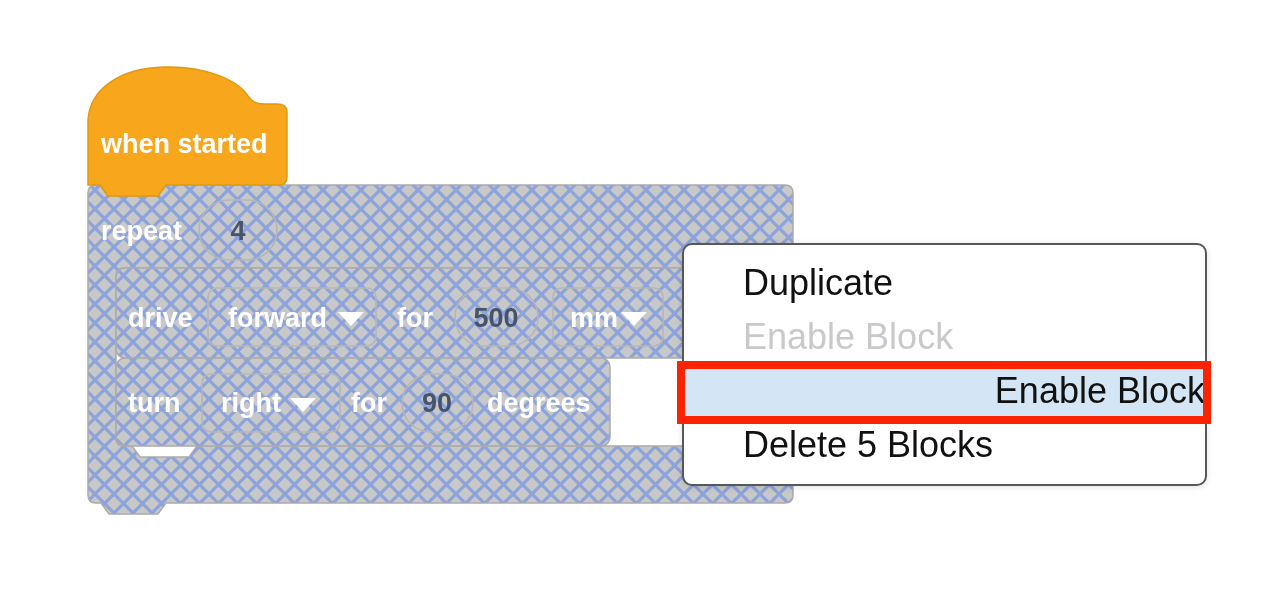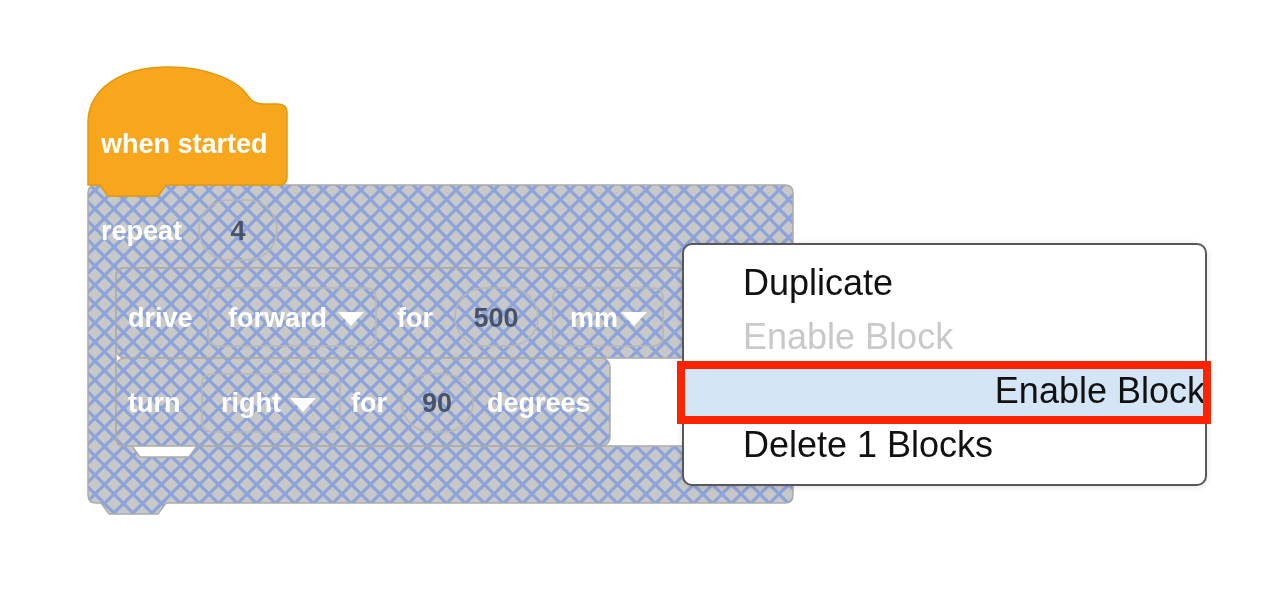--- a/index.html
+++ b/index.html
@@ -100,16 +100,16 @@
   <text x="351" y="412" fill="#FFFFFF">for</text>
   <rect x="402" y="374" width="71" height="58" rx="29" fill="none" stroke="#B6B6B6" stroke-width="1.6"></rect>
   <text x="437" y="412" text-anchor="middle" fill="#47536B">90</text>
   <text x="487" y="412" fill="#FFFFFF">degrees</text>
 </svg>
 
 <div class="context-menu">
   <div class="menu-item">Duplicate</div>
   <div class="menu-item disabled">Enable Block</div>
   <div class="menu-item highlighted">Enable Block</div>
-  <div class="menu-item">Delete 1 Blocks</div>
+  <div class="menu-item">Delete 5 Blocks</div>
 </div>
 
 <div class="red-highlight-box"></div>
 
 </body></html>

